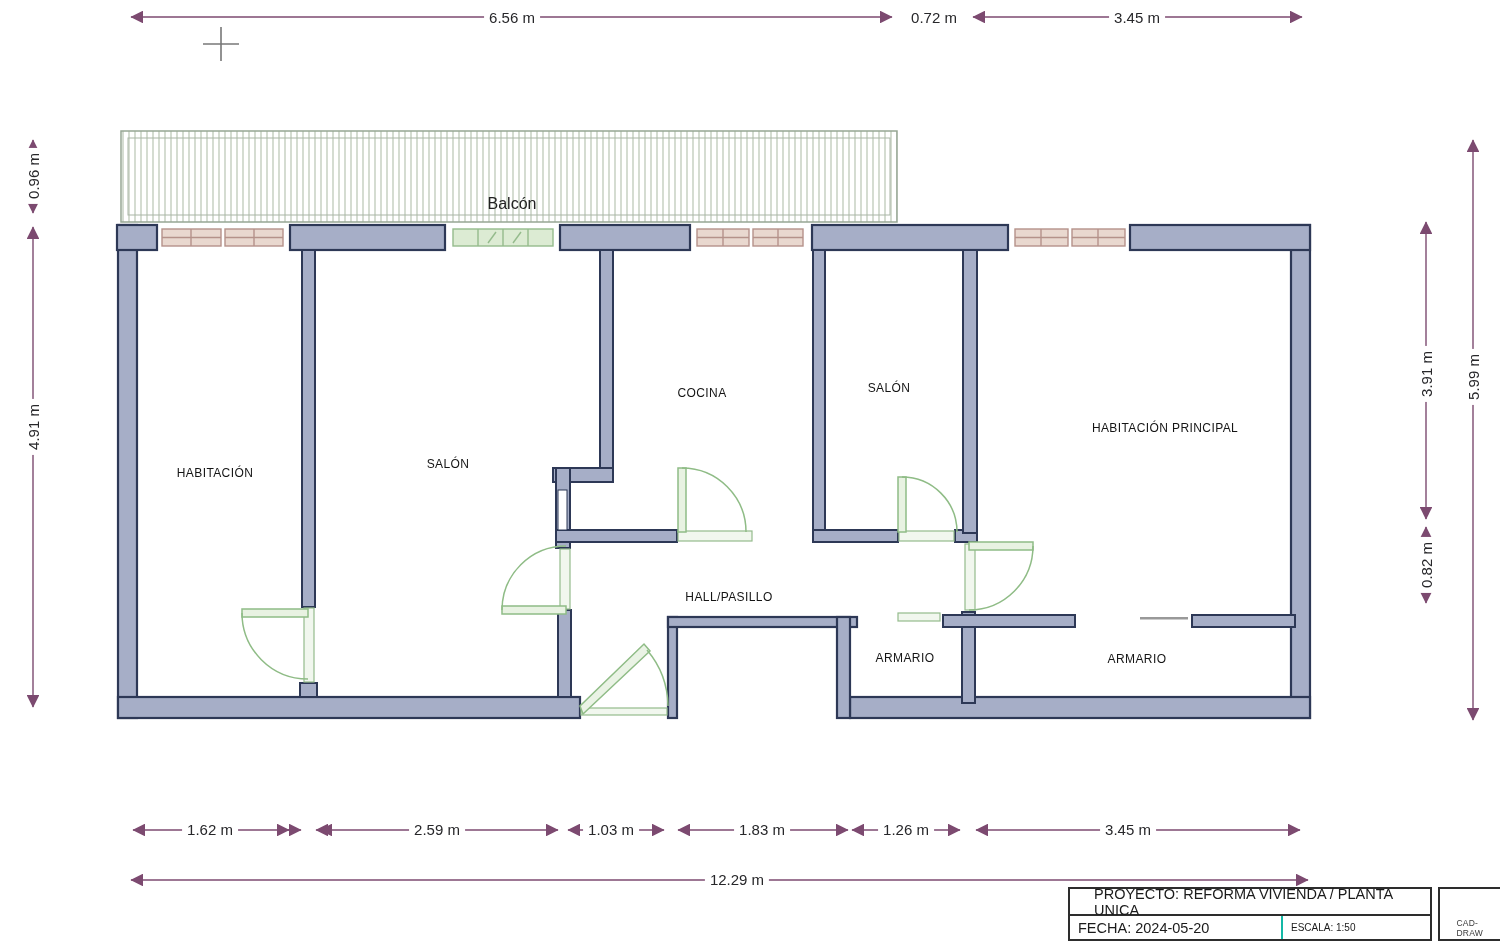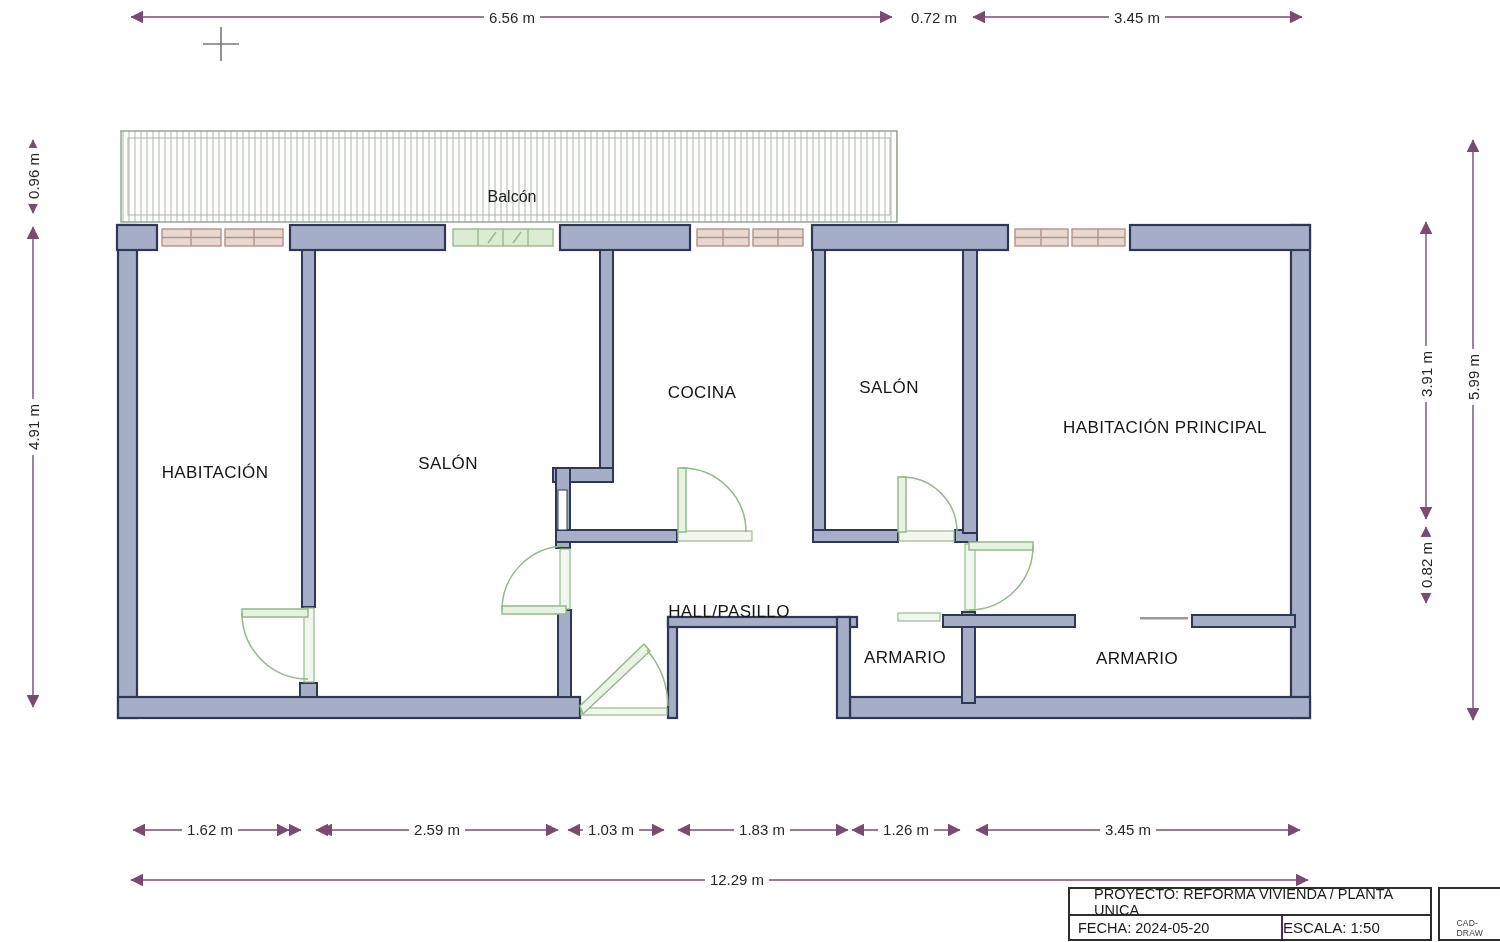--- a/index.html
+++ b/index.html
@@ -1,32 +1,32 @@
 <!DOCTYPE html>
 <html><head>
 <meta charset="utf-8">
 <style>
   html,body{margin:0;padding:0;background:#fff;}
   .canvas{position:relative;width:1500px;height:942px;background:#ffffff;overflow:hidden;
           font-family:"Liberation Sans",sans-serif;}
   .canvas svg{position:absolute;left:0;top:0;}
   .lbl{position:absolute;transform:translate(-50%,-50%);white-space:nowrap;color:#151515;
-       font-size:17px;letter-spacing:.4px;}
+       font-size:12px;letter-spacing:.4px;}
   .dim{position:absolute;transform:translate(-50%,-50%);white-space:nowrap;color:#27272a;
        font-size:15px;background:#fff;padding:0 5px;}
   .dim.v{transform:translate(-50%,-50%) rotate(-90deg);}
   .balcony-lbl{position:absolute;transform:translate(-50%,-50%);font-size:16px;color:#222;}
   .tb-box{position:absolute;border:2px solid #2d2d2d;background:#fff;box-sizing:border-box;}
   .tb-row1{position:absolute;left:0;top:0;right:0;height:27px;border-bottom:2px solid #2d2d2d;
            box-sizing:border-box;display:flex;align-items:center;padding-left:24px;
            font-size:14.5px;color:#1b1b1b;}
   .tb-row2{position:absolute;left:0;top:27px;right:0;bottom:0;display:flex;}
-  .tb-cell1{width:213px;border-right:2px solid #4c1d95;box-sizing:border-box;display:flex;
+  .tb-cell1{width:213px;border-right:2px solid #14b8a6;box-sizing:border-box;display:flex;
             align-items:center;padding-left:8px;font-size:14.5px;color:#1b1b1b;}
-  .tb-cell2{flex:1;display:flex;align-items:center;font-size:15px;color:#1b1b1b;}
+  .tb-cell2{flex:1;display:flex;align-items:center;padding-left:8px;font-size:10px;color:#1b1b1b;}
   .logo-text{position:absolute;left:50%;bottom:1px;transform:translateX(-50%);
              font-size:8.5px;font-weight:normal;color:#3a3a3a;letter-spacing:.2px;}
 </style>
 </head>
 <body>
 
 <div class="canvas">
 
 <svg width="1500" height="942" viewBox="0 0 1500 942">
   <defs>
@@ -190,27 +190,27 @@
   </g>
 
   <g transform="translate(1448,889)">
     <ellipse cx="20" cy="18" rx="16" ry="13" fill="#9aa0ab"></ellipse>
     <path d="M14,7 L14,29 L22,29 A11,11 0 0 0 22,7 Z" fill="#6d7380" stroke="#fff" stroke-width="1.5"></path>
     <path d="M16,18 L34,12 L28,20 Z" fill="#555b66" stroke="#fff" stroke-width="1"></path>
     <line x1="20" y1="6" x2="20" y2="31" stroke="#fff" stroke-width="1.2"></line>
   </g>
 </svg>
 
-<div class="balcony-lbl" style="left:512px;top:197px">Balcón</div>
+<div class="balcony-lbl" style="left:512px;top:204px">Balcón</div>
 <div class="lbl" style="left:215px;top:473px">HABITACIÓN</div>
 <div class="lbl" style="left:448px;top:464px">SALÓN</div>
 <div class="lbl" style="left:702px;top:393px">COCINA</div>
 <div class="lbl" style="left:889px;top:388px">SALÓN</div>
 <div class="lbl" style="left:1165px;top:428px">HABITACIÓN PRINCIPAL</div>
-<div class="lbl" style="left:729px;top:612px">HALL/PASILLO</div>
+<div class="lbl" style="left:729px;top:597px">HALL/PASILLO</div>
 <div class="lbl" style="left:905px;top:658px">ARMARIO</div>
 <div class="lbl" style="left:1137px;top:659px">ARMARIO</div>
 
 <div class="dim" style="left:512px;top:17px">6.56 m</div>
 <div class="dim" style="left:934px;top:17px">0.72 m</div>
 <div class="dim" style="left:1137px;top:17px">3.45 m</div>
 
 <div class="dim v" style="left:33px;top:176px">0.96 m</div>
 <div class="dim v" style="left:33px;top:427px">4.91 m</div>
 

